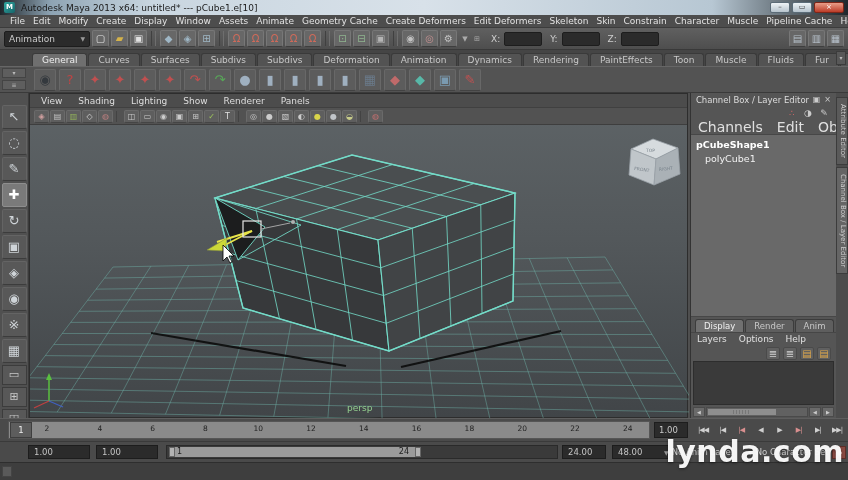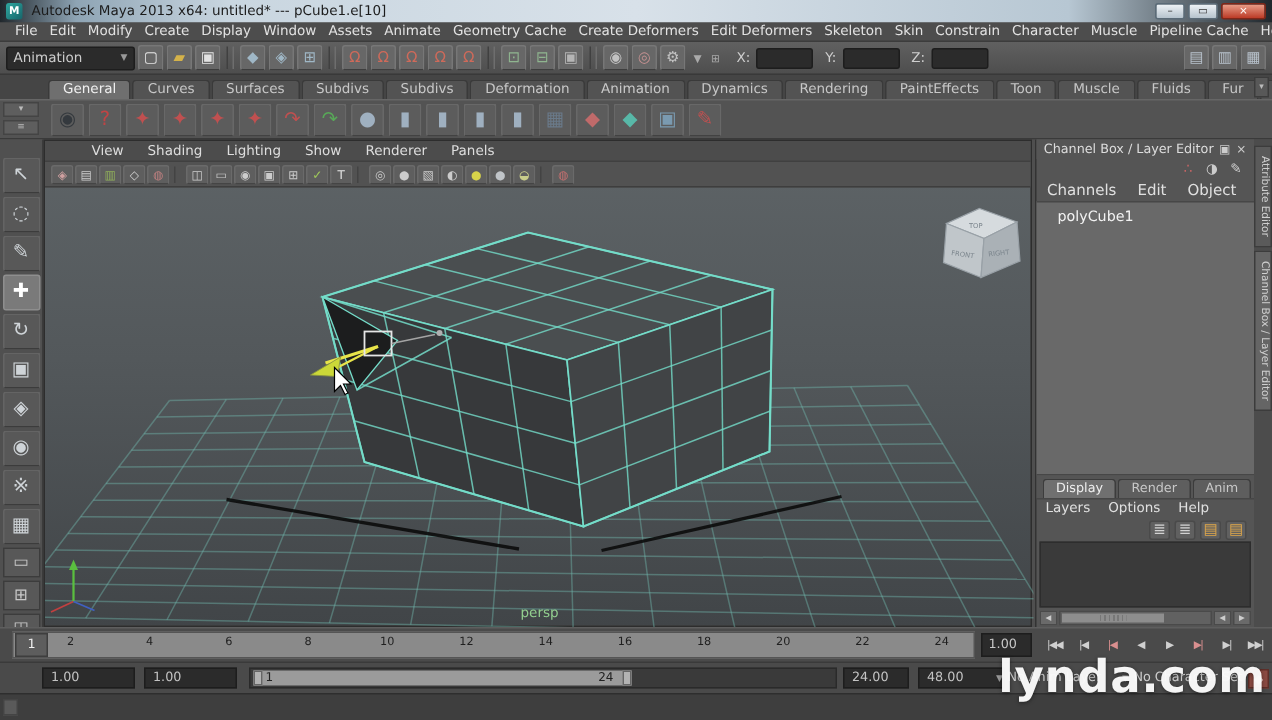--- a/index.html
+++ b/index.html
@@ -42,36 +42,36 @@
 
   
   #main{top:93px;height:325px;background:#4f4f4f}
   #toolbox{position:absolute;left:0;top:0;width:29px;height:100%;background:#505050;border-right:1px solid #3b3b3b;display:flex;flex-direction:column;align-items:center;padding-top:12px;gap:2px}
   .tool{width:25px;height:24px;background:#585858;border:1px solid #646464;border-bottom-color:#3c3c3c;border-radius:2px;font-size:13px;line-height:22px;text-align:center;color:#cfd4d8}
   .tool.active{background:#7a7a7a;border-color:#8e8e8e;color:#fff}
   #layout-btns{margin-top:auto;margin-bottom:4px;display:flex;flex-direction:column;gap:2px}
   .laybtn{width:25px;height:20px;background:#585858;border:1px solid #3c3c3c;font-size:11px;line-height:18px;text-align:center;color:#c8c8c8}
 
   #viewport{position:absolute;left:29px;top:0;width:659px;height:325px;border:1px solid #2d2d2d;background:linear-gradient(180deg,#5e6467 0%,#53585b 45%,#41454ا 100%);background:linear-gradient(180deg,#5e6467 0%,#53585b 45%,#414548 100%)}
-  #panel-menubar{height:14px;background:#4c4c4c;border-bottom:1px solid #404040;display:flex;align-items:center;padding-left:24px;gap:2px}
+  #panel-menubar{height:14px;background:#4c4c4c;border-bottom:1px solid #404040;display:flex;align-items:center;padding-left:4px;gap:2px}
   #panel-menubar .pmi{font-size:9px;color:#dedede;padding:0 7px}
   #panel-toolbar{height:17px;background:#525252;border-bottom:1px solid #3e3e3e;display:flex;align-items:center;gap:1px;padding-left:4px}
   .vpico{width:15px;height:13px;background:#5e5e5e;border:1px solid #6a6a6a;border-bottom-color:#454545;border-radius:2px;font-size:8px;line-height:11px;text-align:center;flex:0 0 auto}
   .vpico.sep{width:5px;background:none;border:none;border-left:1px solid #434343;height:11px;border-radius:0;margin:0 2px}
   #scene{position:absolute;left:0;top:31px;width:659px;height:294px}
 
   
   #rightpanel{position:absolute;left:690px;top:0;width:146px;height:100%;background:#555;border-left:1px solid #333;display:flex;flex-direction:column}
   #cb-header{height:13px;display:flex;align-items:center;padding:0 3px;background:#555}
   #cb-title{flex:1;text-align:center;font-size:8.5px;color:#ddd}
   .cb-hico{width:11px;font-size:8px;color:#ccc;text-align:center}
   #cb-icons{height:14px;display:flex;justify-content:flex-end;gap:4px;padding-right:6px;align-items:center}
   .cbico{width:12px;font-size:9px;text-align:center}
   #cb-menu{height:14px;display:flex;align-items:center}
-  #cb-menu .cmi{font-size:10px;color:#e0e0e0;padding:0 7px}
+  #cb-menu .cmi{font-size:14px;color:#e0e0e0;padding:0 7px}
   #cb-content{flex:1;background:#696969;border-top:1px solid #474747;border-bottom:1px solid #474747;padding-top:3px}
   .cb-node{height:14px;font-size:9.5px;color:#f2f2f2;padding-left:5px;line-height:14px}
   .cb-node.bold{font-weight:bold;color:#fff}
   .cb-node.indent{padding-left:14px}
   #le-tabs{height:15px;display:flex;align-items:flex-end;padding-left:4px;background:#555}
   .letab{padding:1px 8px;margin-right:1px;font-size:8.5px;color:#c8c8c8;background:#5e5e5e;border:1px solid #3c3c3c;border-bottom:none;border-radius:3px 3px 0 0}
   .letab.active{background:#707070;color:#efefef}
   #le-menu{height:13px;display:flex;align-items:center;border-top:1px solid #464646}
   #le-menu .lmi{font-size:9px;color:#e0e0e0;padding:0 6px}
   #le-icons{height:16px;display:flex;justify-content:flex-end;align-items:center;gap:3px;padding-right:5px}
@@ -413,20 +413,21 @@
         </div>
       <div id="cb-menu">
 
       <span class="cmi">Channels</span>
           <span class="cmi">Edit</span>
           <span class="cmi">Object</span>
           <span class="cmi">Show</span>
         </div>
       <div id="cb-content">
 
+      <div class="cb-node bold">pCubeShape1</div>
           <div class="cb-node indent">polyCube1</div>
         </div>
       <div id="le-tabs">
 
       <span class="letab active">Display</span>
           <span class="letab">Render</span>
           <span class="letab">Anim</span>
         </div>
       <div id="le-menu">
 

